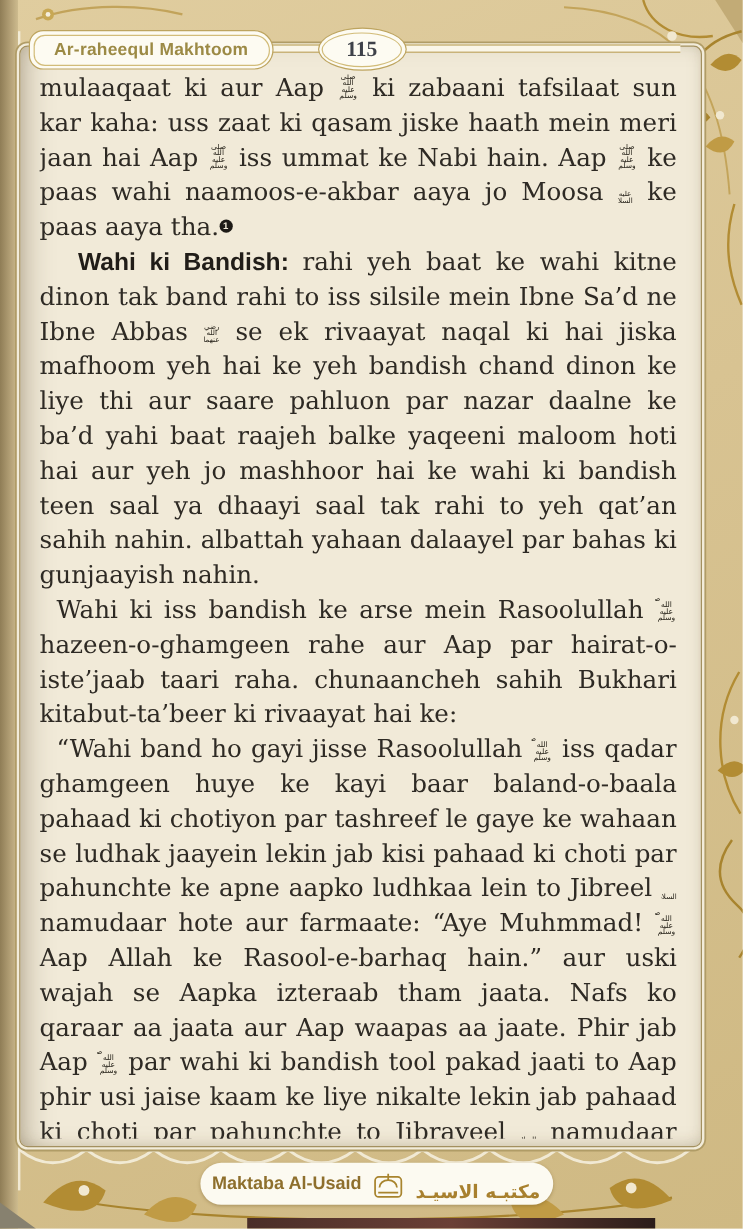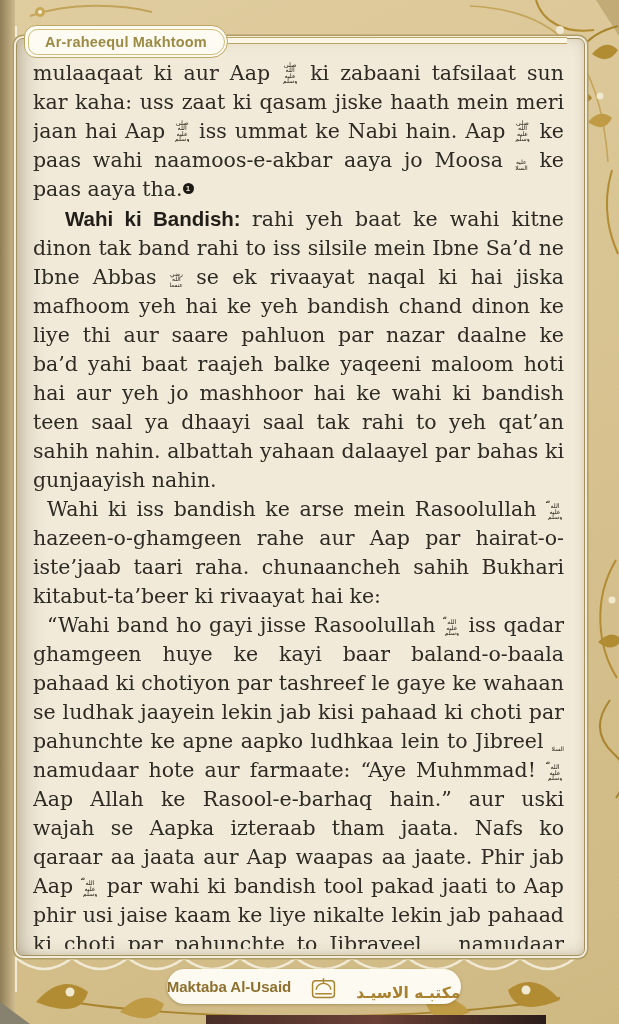--- a/index.html
+++ b/index.html
@@ -59,21 +59,21 @@
   .pill-left{left:8px;top:3px;width:202px;height:31px;border-radius:16px 22px 22px 16px;}
   .pill-left span{font-weight:700;font-size:14.5px;color:#9c8a45;letter-spacing:.2px;}
   .oval{left:calc(50% - 36px);top:1px;width:72px;height:34px;border-radius:50%;}
   .oval span{font-family:"Liberation Serif",serif;font-weight:600;font-size:18px;color:#3e4149;}
   .pill-right{right:2px;top:3px;width:230px;height:31px;border-radius:22px 16px 16px 22px;}
   .pill-right span{font-weight:700;font-size:16.5px;color:#a1762c;direction:rtl;font-family:"DejaVu Sans",sans-serif;}
   
   .footer-pill{
     position:absolute;left:50%;transform:translateX(-50%);margin-left:4px;bottom:20px;
     height:35px;width:294px;background:#fcfaf1;border-radius:18px;
-    display:flex;align-items:center;justify-content:center;gap:20px;z-index:3;
+    display:flex;align-items:center;justify-content:center;gap:10px;z-index:3;
     box-shadow:0 1px 3px rgba(110,85,35,.4);
   }
   .pub-en{font-weight:700;font-size:15px;color:#8e6f2d;}
   .pub-ar{font-weight:700;font-size:15.5px;color:#a8802e;direction:rtl;font-family:"DejaVu Sans",sans-serif;margin-top:12px;}
   .logo-box{width:25px;height:25px;flex:0 0 auto;}
 </style>
 </head>
 <body>
 
 <div class="canvas">
@@ -139,20 +139,23 @@
       <p class="body-para indent">“Wahi band ho gayi jisse Rasoolullah <span class="hon h-saw">صلى الله عليه وسلم</span> iss qadar ghamgeen huye ke kayi baar baland-o-baala pahaad ki chotiyon par tashreef le gaye ke wahaan se ludhak jaayein lekin jab kisi pahaad ki choti par pahunchte ke apne aapko ludhkaa lein to Jibreel <span class="hon h-as">عليه السلام</span> namudaar hote aur farmaate: “Aye Muhmmad! <span class="hon h-saw">صلى الله عليه وسلم</span> Aap Allah ke Rasool-e-barhaq hain.” aur uski wajah se Aapka izteraab tham jaata. Nafs ko qaraar aa jaata aur Aap waapas aa jaate. Phir jab Aap <span class="hon h-saw">صلى الله عليه وسلم</span> par wahi ki bandish tool pakad jaati to Aap phir usi jaise kaam ke liye nikalte lekin jab pahaad ki choti par pahunchte to Jibrayeel <span class="hon h-as">عليه السلام</span> namudaar hokar phir wahi baat dohraate.</p>
 
     </div>
   </div>
 
   <div class="header">
     <div class="header-rule"></div>
     <div class="pill pill-left">
       <span>Ar-raheequl Makhtoom</span>
     </div>
+    <div class="oval">
+      <span>115</span>
+    </div>
   </div>
 
   <div class="footer-pill">
     <span class="pub-en">Maktaba Al-Usaid</span>
     <svg class="logo-box" viewBox="0 0 24 24" aria-hidden="true">
       <rect x="1.5" y="6.5" width="21" height="16" rx="3" fill="none" stroke="#a8842e" stroke-width="1.4"></rect>
       <path d="M5,15 a7,6 0 0 1 14,0" fill="none" stroke="#a8842e" stroke-width="1.4"></path>
       <line x1="12" y1="4" x2="12" y2="9" stroke="#a8842e" stroke-width="1.4"></line>
       <line x1="4" y1="19" x2="20" y2="19" stroke="#a8842e" stroke-width="1.4"></line>
     </svg>

